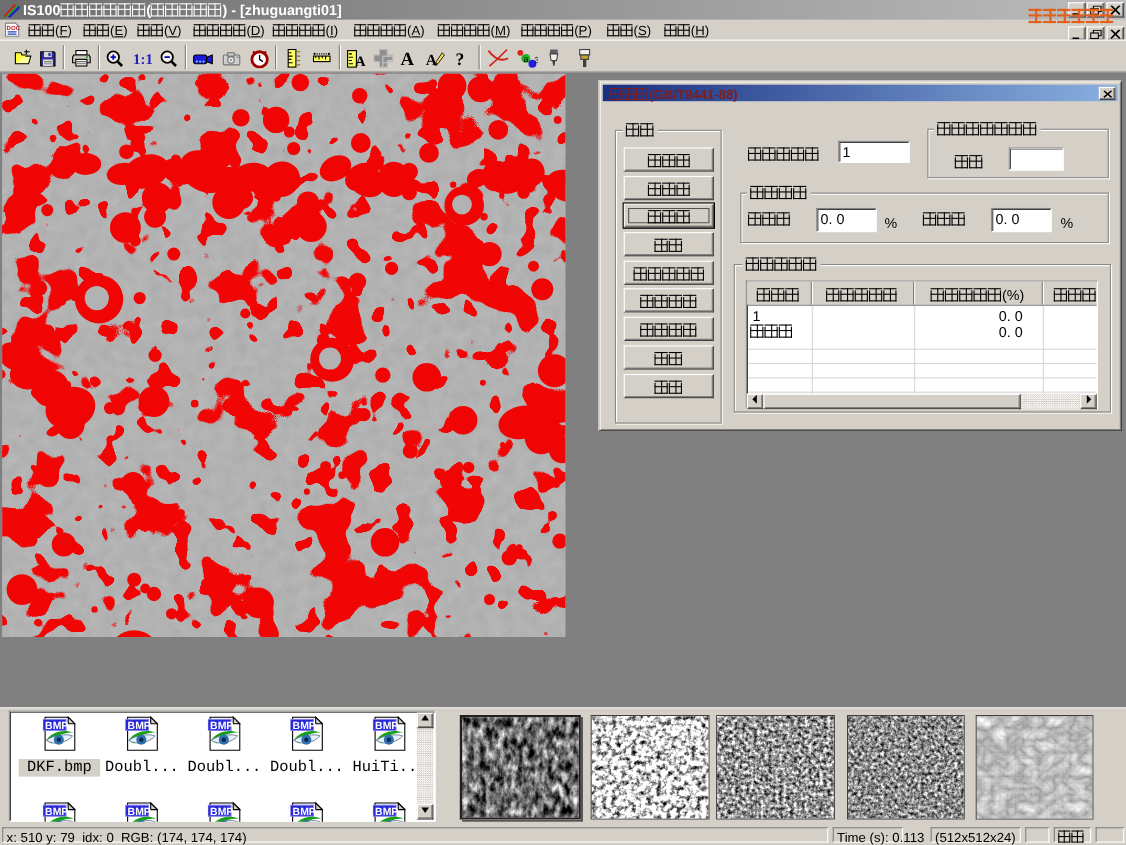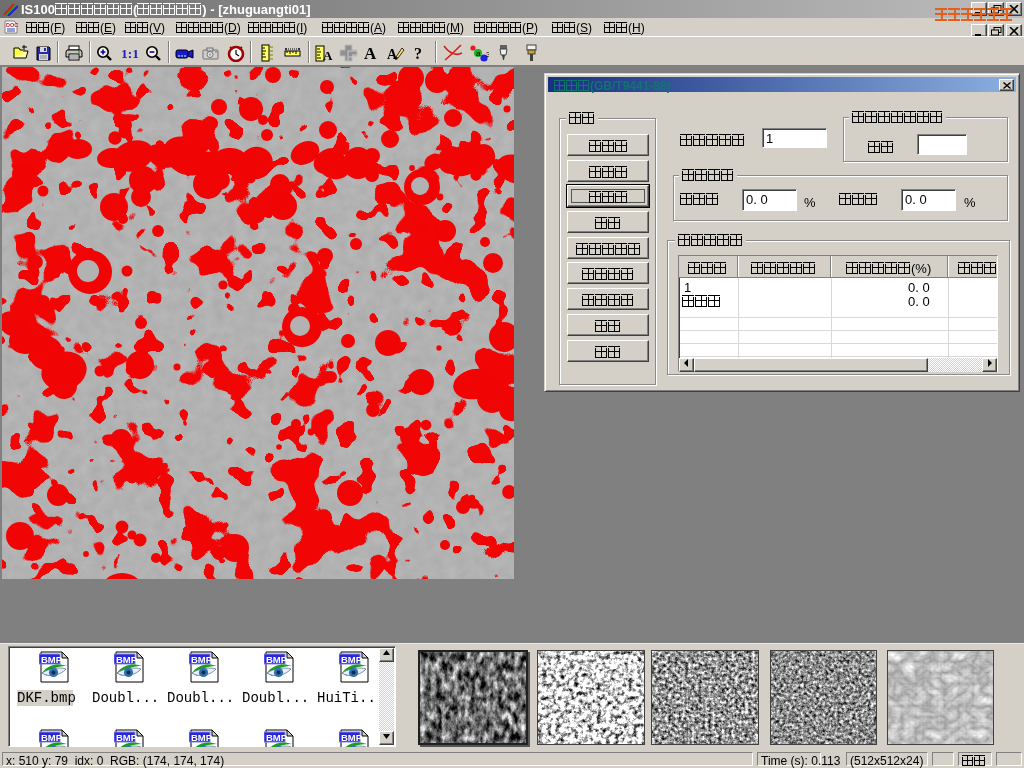--- a/index.html
+++ b/index.html
@@ -36,21 +36,21 @@
 .bi{position:absolute}
 .tsep{position:absolute;top:41px;height:22px;width:2px;border-left:1px solid #808080;border-right:1px solid #fff}
 .mitem{position:absolute;top:3px;white-space:nowrap}
 .dbtn{position:absolute;left:567px;width:82px;height:22px;background:#d4d0c8;border:1px solid;border-color:#fff #404040 #404040 #fff;box-shadow:inset -1px -1px 0 #808080;text-align:center;padding-top:4px;font-size:13px}
 .dbtn-def{outline:1px solid #000;box-shadow:inset -1px -1px 0 #808080,inset 0 0 0 3px #d4d0c8,inset 0 0 0 4px rgba(0,0,0,.6)}
 .inp{position:absolute;background:#fff;border:1px solid;border-color:#808080 #fff #fff #808080;box-shadow:inset 1px 1px 0 #404040;font-size:13px;padding:2px 0 0 3px}
 .grp{position:absolute;border:1px solid #8a8a8a;box-shadow:1px 1px 0 #fff,inset 1px 1px 0 #fff}
 .glbl{position:absolute;background:#d4d0c8;padding:0 3px;font-size:13px;white-space:nowrap}
 .lbl{position:absolute;font-size:13px;white-space:nowrap}
 .sbbtn{position:absolute;width:15px;height:14px;background:#d4d0c8;border:1px solid;border-color:#fff #404040 #404040 #fff;box-shadow:inset -1px -1px 0 #808080;text-align:center;font-size:8px;line-height:12px}
-.flbl{position:absolute;width:56px;text-align:center;font-family:"Liberation Mono",monospace;font-size:14px}
+.flbl{position:absolute;width:74px;text-align:center;font-family:"Liberation Mono",monospace;font-size:14px}
 .th{position:absolute;border:1px solid #404040}
 .thsel{border:2px solid #202020;box-shadow:2px 2px 0 #555}
 .ssec{position:absolute;top:752px;height:14px;border:1px solid;border-color:#808080 #fff #fff #808080;padding:1px 3px 0 3px;font-size:12px;white-space:nowrap}
 </style></head><body>
 
 <div class="abs" style="left:0;top:0;width:1024px;height:18px;background:linear-gradient(90deg,#6e6e6e,#bcbcbc)"></div>
 <svg class="abs" style="left:3px;top:2px" width="15" height="14" viewBox="0 0 15 14">
 <path d="M1 13 L11 2" stroke="#d02020" stroke-width="2"></path>
     <path d="M3 13.5 L13 3" stroke="#20a020" stroke-width="2"></path>
     <path d="M5 14 L15 4" stroke="#2020d0" stroke-width="2"></path>
@@ -394,21 +394,21 @@
         <circle cx="298" cy="259" r="10" fill="#b2b2b2"></circle>
         <circle cx="120" cy="530" r="24" fill="#f10404"></circle>
         <circle cx="118" cy="529" r="12" fill="#b2b2b2"></circle>
         <circle cx="420" cy="120" r="18" fill="#f10404"></circle>
         <circle cx="418" cy="119" r="9" fill="#b2b2b2"></circle>
       </g>
 </svg></div>
 
 <div class="abs" style="left:544px;top:73px;width:476px;height:319px;background:#d4d0c8;border:1px solid;border-color:#d4d0c8 #404040 #404040 #d4d0c8;box-shadow:inset 1px 1px 0 #fff,inset -1px -1px 0 #808080"></div>
 <div class="abs" style="left:548px;top:77px;width:468px;height:15px;background:linear-gradient(90deg,#173080,#8cb0e0)"></div>
-<div class="abs" style="left:554px;top:79px;font-weight:bold;color:#0f766e"><i class="h"></i><i class="h"></i><i class="h"></i>(GB/T9441-88)</div>
+<div class="abs" style="left:554px;top:79px;font-weight:bold;color:#7f1d1d"><i class="h"></i><i class="h"></i><i class="h"></i>(GB/T9441-88)</div>
 <div class="wb" style="left:999px;top:79px;width:15px;height:12px">
     <svg width="11" height="8">
       <path d="M1.5 0.5 L8.5 6.5 M8.5 0.5 L1.5 6.5" stroke="#000" stroke-width="1.4"></path>
     </svg>
   </div>
 
 <div class="grp" style="left:559px;top:118px;width:97px;height:267px"></div>
 <div class="glbl" style="left:566px;top:111px"><i class="h13"></i><i class="h13"></i></div>
 <div class="dbtn" style="top:134px"><i class="h13"></i><i class="h13"></i><i class="h13"></i></div>
 <div class="dbtn" style="top:160px"><i class="h13"></i><i class="h13"></i><i class="h13"></i></div>

